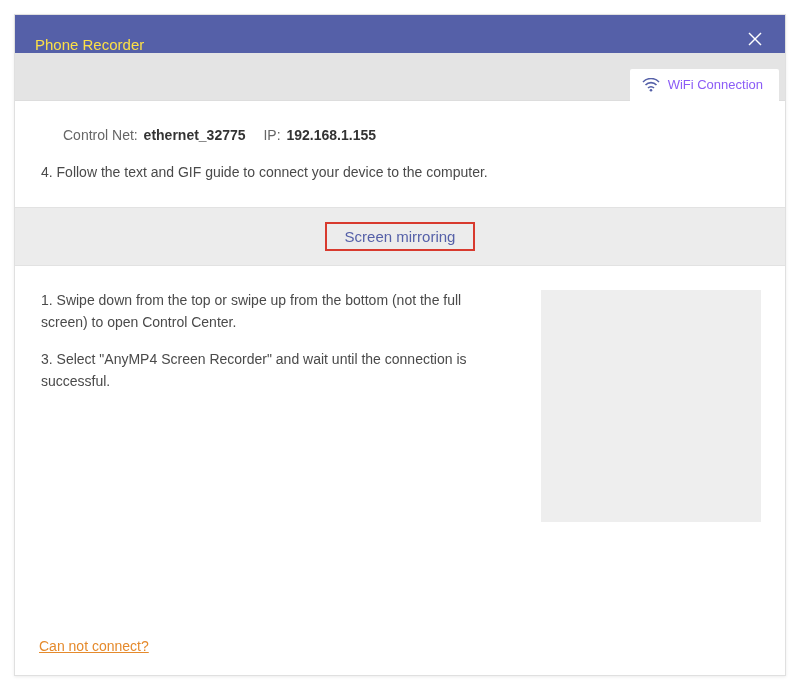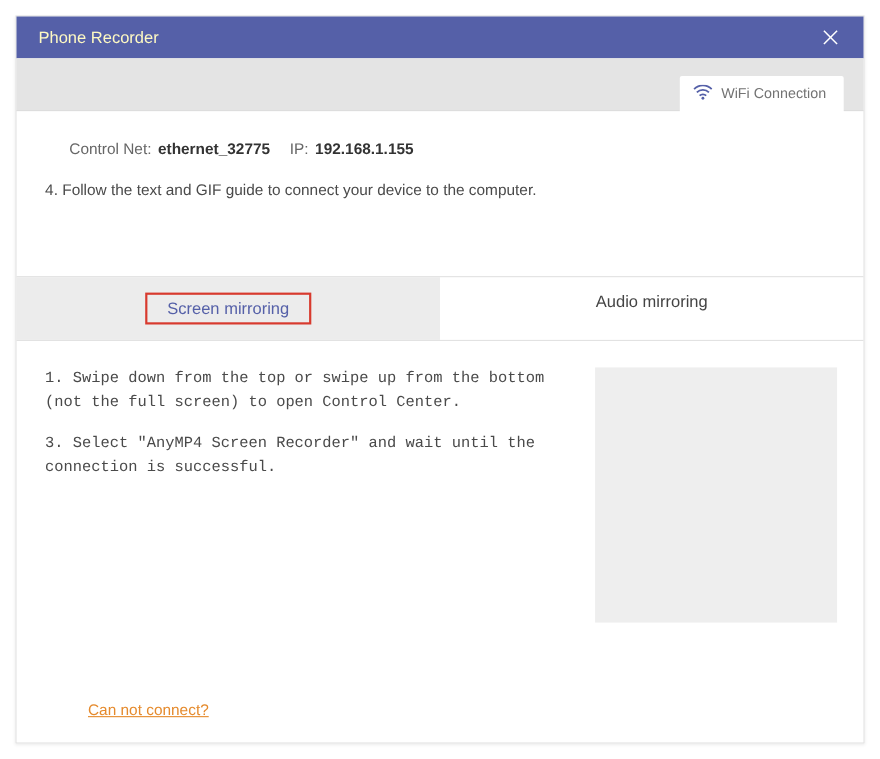--- a/index.html
+++ b/index.html
@@ -13,50 +13,51 @@
     .window {
       border: 1px solid #e0e0e0;
       width: 100%;
       height: 100%;
       display: flex;
       flex-direction: column;
       box-shadow: 0 1px 3px rgba(0,0,0,0.08);
     }
     .titlebar {
       background: #5560a8;
-      color: #fef9c3;
+      color: #fde047;
       height: 38px;
       display: flex;
-      align-items: center;
+      align-items: flex-end;
       justify-content: space-between;
       padding: 0 16px 0 20px;
       font-size: 15px;
     }
     .close-btn {
       width: 28px; height: 28px;
       display: flex; align-items: center; justify-content: center;
       cursor: pointer;
       font-size: 20px;
       font-weight: 200;
     }
     .toolbar {
       background: #e4e4e4;
       height: 48px;
       position: relative;
       border-bottom: 1px solid #ddd;
     }
     .wifi-tab {
       position: absolute;
-      right: 18px;
+      right: 6px;
       top: 16px;
       background: #fff;
       padding: 8px 16px 10px 12px;
       font-size: 13px;
-      color: #737373;
+      color: #8b5cf6;
       display: flex;
+      align-items: center;
       gap: 8px;
       border-top-left-radius: 2px;
       border-top-right-radius: 2px;
     }
     .wifi-icon svg { display: block; }
     .content {
       padding: 20px 26px 14px 26px;
       color: #4a4a4a;
       font-size: 14px;
       line-height: 1.5;
@@ -66,21 +67,20 @@
       margin: 4px 0 16px 22px;
       font-size: 14px;
       color: #555;
     }
     .netinfo .lbl { color: #666; }
     .netinfo .val { font-weight: 700; color: #333; margin: 0 14px 16px 2px; }
     .tabs {
       display: flex;
       border-top: 1px solid #e2e2e2;
       border-bottom: 1px solid #e2e2e2;
-      margin-top: 44px;
     }
     .tab {
       flex: 1;
       text-align: center;
       padding: 14px 0;
       font-size: 15px;
       color: #444;
       cursor: pointer;
     }
     .tab.active {
@@ -89,21 +89,20 @@
     }
     .tab.active .inner {
       display: inline-block;
       padding: 4px 18px;
       border: 2px solid #d83a2e;
     }
     .details-wrap {
       display: flex;
       gap: 32px;
       padding: 24px 24px 10px 26px;
-      font-family: Liberation Mono, monospace;
     }
     .details {
       flex: 1;
       color: #4a4a4a;
       font-size: 14px;
       line-height: 1.55;
     }
     .details .p { margin-bottom: 16px; }
     .link {
       color: #e58a2c;
@@ -113,21 +112,21 @@
     .gif-placeholder {
       width: 220px;
       height: 232px;
       background: #eeeeee;
       flex-shrink: 0;
     }
     .footer {
       margin-top: auto;
       padding: 0 0 20px 24px;
     }
-    .footer .link { font-size: 14px; margin-left: 41px; }
+    .footer .link { font-size: 14px; }
   </style>
 </head>
 <body>
 
 <div class="window">
 
   <div class="titlebar">
     <span>Phone Recorder</span>
     <div class="close-btn">
       <svg width="16" height="16" viewBox="0 0 16 16">
@@ -158,23 +157,20 @@
       <span class="lbl">IP:</span>
       <span class="val">192.168.1.155</span>
     </div>
     <div class="step-row">4. Follow the text and GIF guide to connect your device to the computer.</div>
   </div>
 
   <div class="tabs">
     <div class="tab active">
       <span class="inner">Screen mirroring</span>
     </div>
-    <div class="tab">
-      <span>Audio mirroring</span>
-    </div>
   </div>
 
   <div class="details-wrap">
     <div class="details">
       <div class="p">1. Swipe down from the top or swipe up from the bottom (not the full screen) to open Control Center.</div>
       <div class="p">3. Select "AnyMP4 Screen Recorder" and wait until the connection is successful.</div>
     </div>
     <div class="gif-placeholder"></div>
   </div>
 

